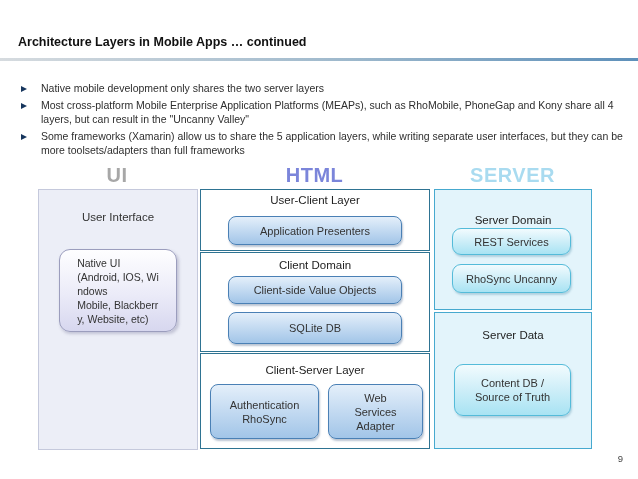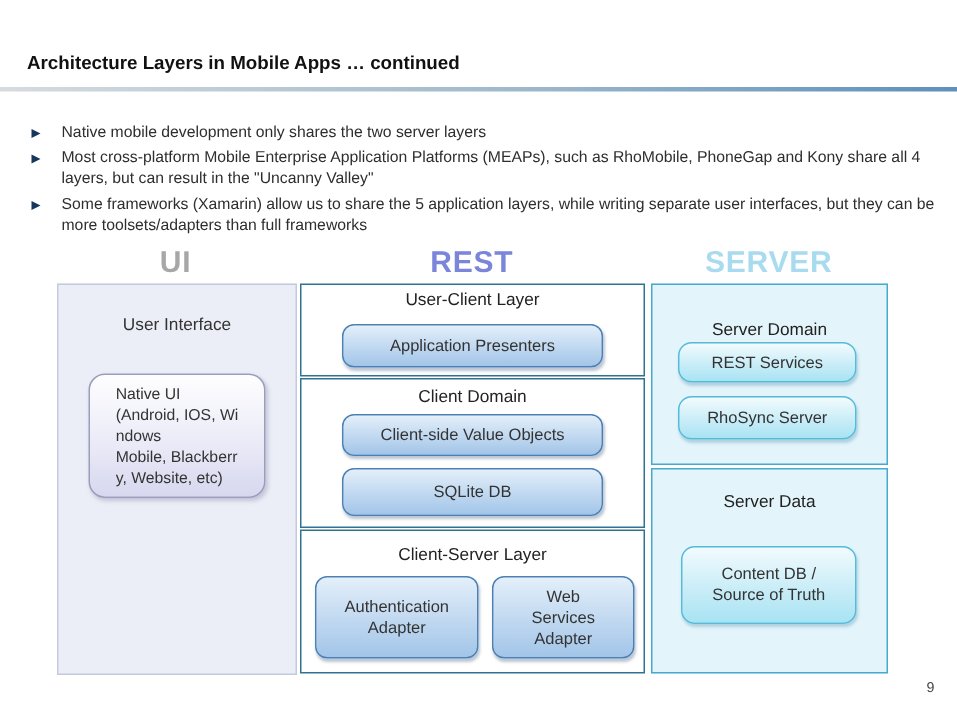--- a/index.html
+++ b/index.html
@@ -123,21 +123,21 @@
       <span class="tri"></span>
       <span class="btext">Most cross-platform Mobile Enterprise Application Platforms (MEAPs), such as RhoMobile, PhoneGap and Kony share all 4 layers, but can result in the "Uncanny Valley"</span>
     </div>
     <div class="bullet">
       <span class="tri"></span>
       <span class="btext">Some frameworks (Xamarin) allow us to share the 5 application layers, while writing separate user interfaces, but they can be more toolsets/adapters than full frameworks</span>
     </div>
   </div>
 
   <div class="col-header hdr-ui">UI</div>
-  <div class="col-header hdr-body">REST</div>
+  <div class="col-header hdr-body">HTML</div>
   <div class="col-header hdr-server">SERVER</div>
 
   <div class="ui-panel">
     <div class="ui-panel-title">User Interface</div>
     <div class="ui-box ui-box-native">Native UI
 (Android, IOS, Wi
 ndows
 Mobile, Blackberr
 y, Website, etc)</div>
   </div>
@@ -148,30 +148,30 @@
   </div>
 
   <div class="body-sec body-s2">
     <div class="sec-title">Client Domain</div>
     <div class="blue-box bb-valueobj">Client-side Value Objects</div>
     <div class="blue-box bb-sqlite">SQLite DB</div>
   </div>
 
   <div class="body-sec body-s3">
     <div class="sec-title">Client-Server Layer</div>
-    <div class="blue-box bb-auth">Authentication Adapter</div>
+    <div class="blue-box bb-auth">Authentication RhoSync</div>
     <div class="blue-box bb-web">Web
 Services
 Adapter</div>
   </div>
 
   <div class="srv-sec srv-s1">
     <div class="sec-title">Server Domain</div>
     <div class="cyan-box cb-rest">REST Services</div>
-    <div class="cyan-box cb-rhosync">RhoSync Server</div>
+    <div class="cyan-box cb-rhosync">RhoSync Uncanny</div>
   </div>
 
   <div class="srv-sec srv-s2">
     <div class="sec-title">Server Data</div>
     <div class="cyan-box cb-content">Content DB /
 Source of Truth</div>
   </div>
 
   <div class="page-number">9</div>
 

